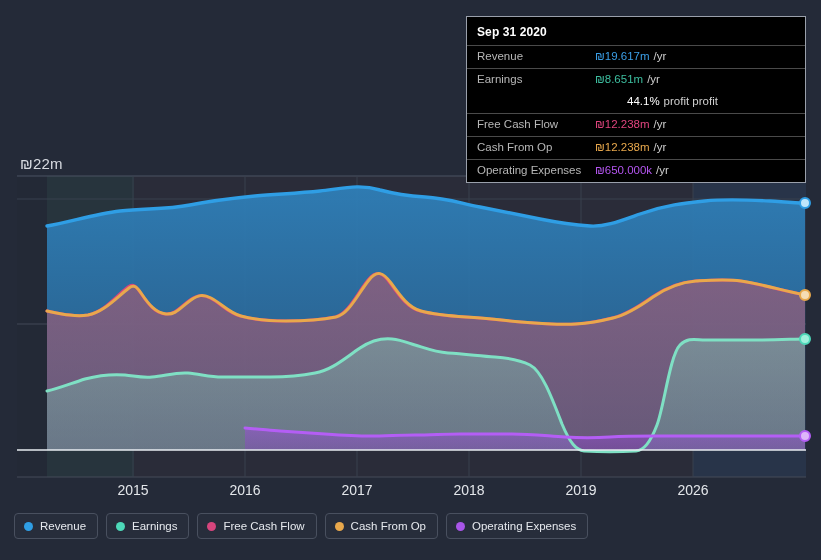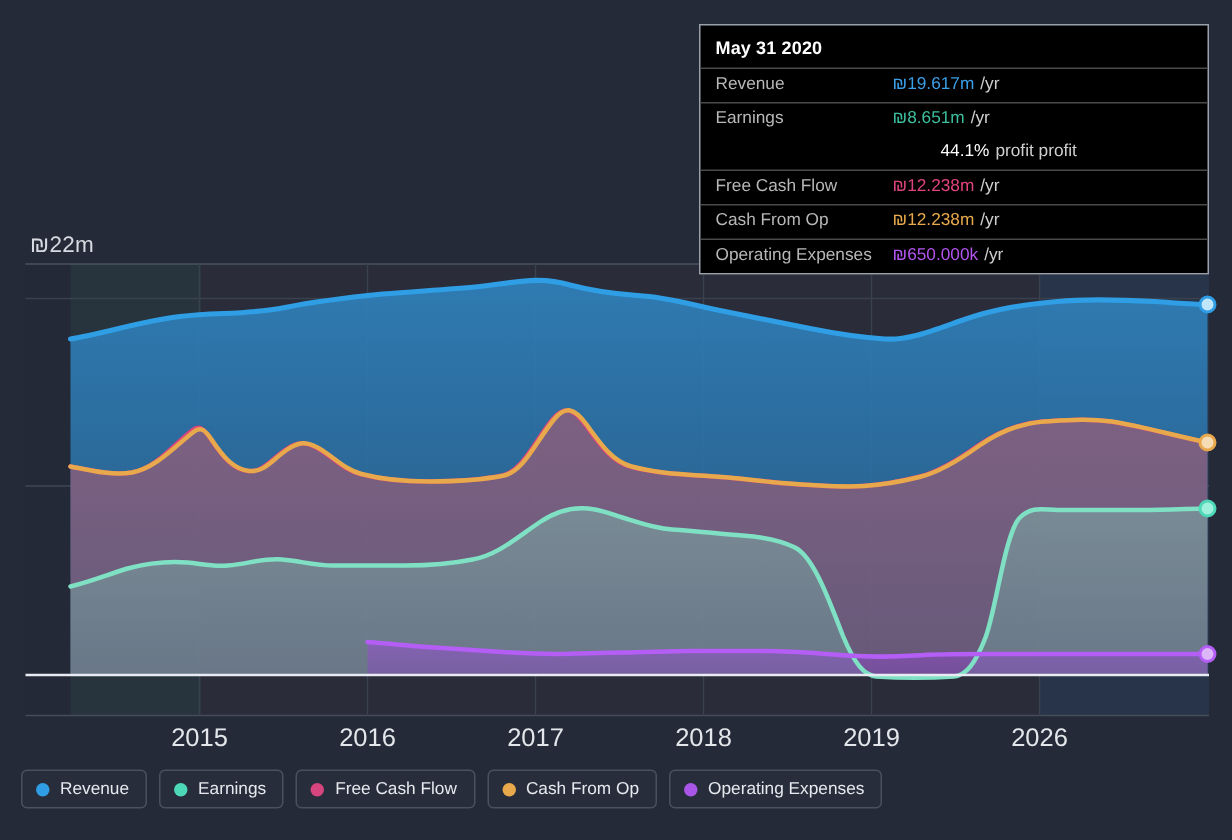--- a/index.html
+++ b/index.html
@@ -34,41 +34,41 @@
   #tooltip .tt-val{font-weight:normal;}
   #tooltip .tt-unit{color:#cfcfcf;font-weight:normal;margin-left:4px;}
   #tooltip .tt-sub{color:#cfcfcf;font-weight:normal;margin-left:4px;}
   .axis-label{
     position:absolute;color:#d7dae0;font-size:15px;letter-spacing:.2px;
   }
   #lbl-top{left:20px;top:155px;}
   #lbl-zero{left:20px;top:430px;}
   #lbl-neg{left:20px;top:455px;}
   .xlabel{
-    position:absolute;top:482px;color:#e3e6ea;font-size:17px;
+    position:absolute;top:482px;color:#e3e6ea;font-size:14px;
     transform:translateX(-50%);
   }
   
   #legend{
     position:absolute;left:14px;top:513px;display:flex;gap:8px;
   }
   .legend-item{
     display:flex;align-items:center;gap:7px;
     border:1px solid #49505f;border-radius:4px;
     padding:6px 11px 6px 9px;
     background:#272d3b;
   }
   .legend-dot{width:9px;height:9px;border-radius:50%;display:inline-block;}
   .legend-text{color:#e6e9ee;font-size:11.5px;white-space:nowrap;}
 </style>
 </head>
 <body>
 
 <div id="tooltip">
-  <div class="tt-date">May 31 2020</div>
+  <div class="tt-date">Sep 31 2020</div>
 
   <div class="tt-row">
     <span class="tt-label">Revenue</span>
     <span class="tt-val" style="color:#3b9fe8">₪19.617m</span>
     <span class="tt-unit">/yr</span>
   </div>
 
   <div class="tt-row">
     <span class="tt-label">Earnings</span>
     <span class="tt-val" style="color:#3dbfa0">₪8.651m</span>

